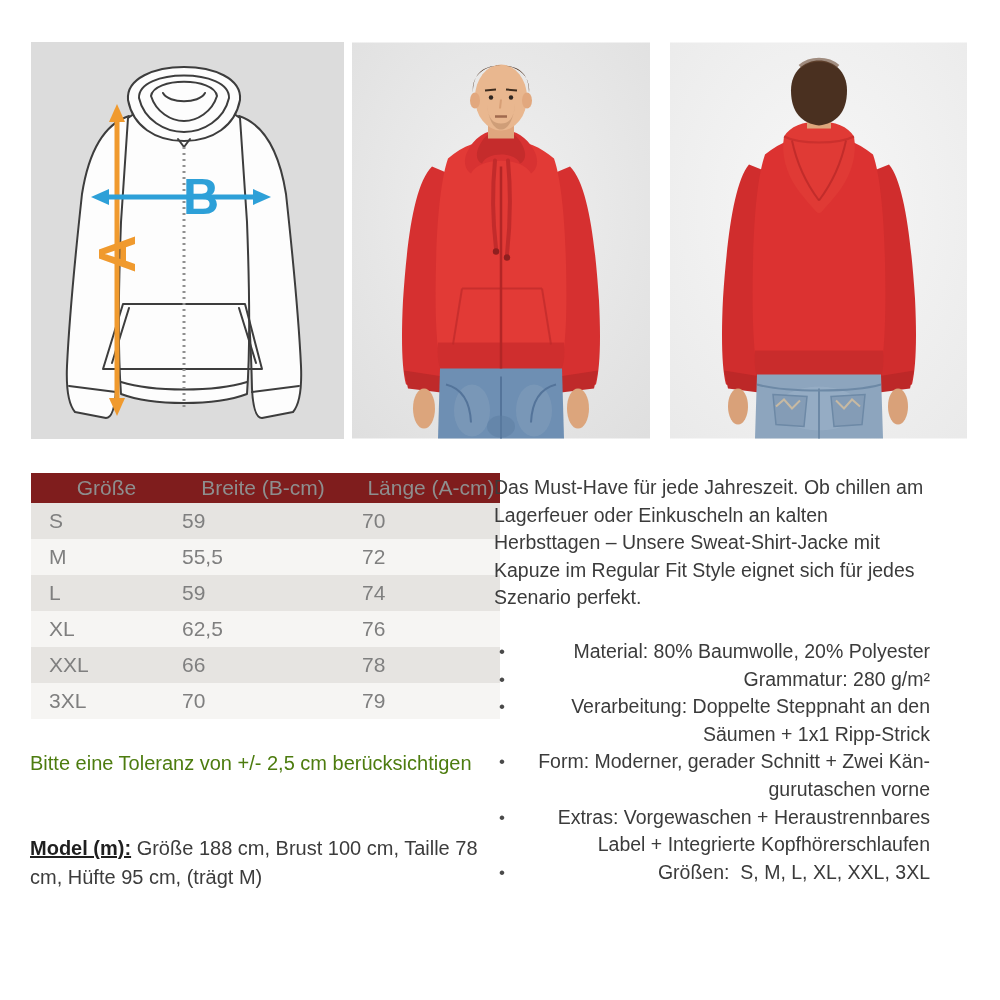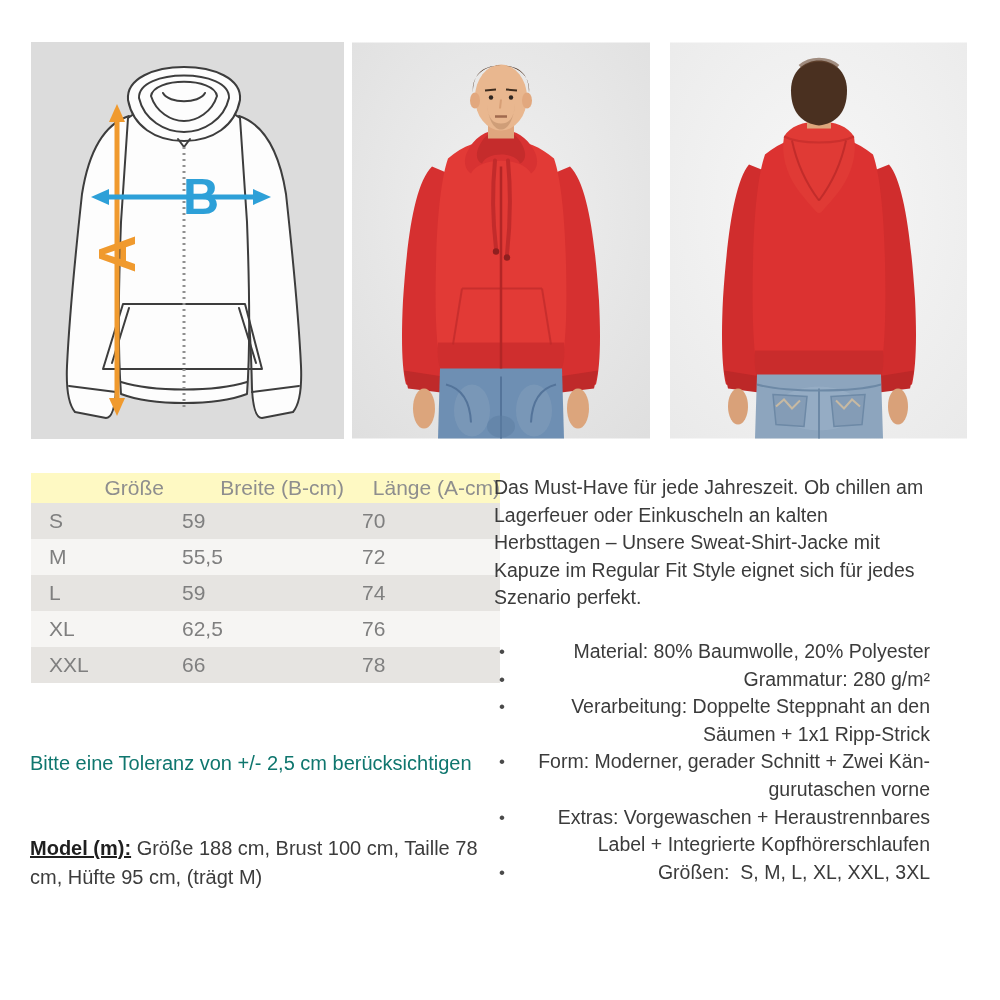--- a/index.html
+++ b/index.html
@@ -6,26 +6,26 @@
   body { width:1000px; height:1000px; background:#ffffff; font-family:"Liberation Sans", sans-serif; }
   .stage { position:relative; width:1000px; height:1000px; background:#ffffff; overflow:hidden; }
 
   .fig { position:absolute; top:42px; }
   .fig svg { display:block; width:100%; height:100%; }
   #fig-diagram { left:31px;  width:313px; height:397px; }
   #fig-front   { left:352px; width:298px; height:397px; }
   #fig-back    { left:670px; width:297px; height:397px; }
 
   table.size-table { position:absolute; left:31px; top:473px; width:469px; border-collapse:collapse; table-layout:fixed; font-size:21px; }
-  table.size-table th { background:#fef9c3; color:#8e8e8e; font-weight:400; text-align:right; padding:0 0 0 18px; height:30px; overflow:hidden; }
+  table.size-table th { background:#7f1d1d; color:#8e8e8e; font-weight:400; text-align:center; padding:0 0 0 18px; height:30px; overflow:hidden; }
   table.size-table td { color:#7f7f7f; text-align:left; padding:0 0 0 18px; height:36px; overflow:hidden; }
   table.size-table tbody tr:nth-child(odd)  { background:#e6e4e1; }
   table.size-table tbody tr:nth-child(even) { background:#f6f5f3; }
 
-  .tolerance { position:absolute; left:30px; top:752px; font-size:20px; color:#0f766e; }
+  .tolerance { position:absolute; left:30px; top:752px; font-size:20px; color:#4d7c0f; }
   .model-info { position:absolute; left:30px; top:834px; width:470px; font-size:20px; line-height:29px; color:#3c3c3c; }
   .model-info b { color:#1f1f1f; font-weight:700;text-decoration:underline; }
 
   .description { position:absolute; left:494px; top:474px; width:436px; color:#3b3b3b; }
   .description p { margin:0 0 26px 0; font-size:19.5px; line-height:27.6px; }
   .description ul { list-style:none; margin:0; padding:0; }
   .description li { position:relative; padding-left:23px; font-size:19.5px; line-height:27.6px; white-space:pre-wrap;text-align:right; }
   .description li::before { content:"•"; position:absolute; left:5px; top:0; color:#4a4a4a; font-size:17px; line-height:27.6px; }
 </style>
 </head>
@@ -220,20 +220,25 @@
       <td>62,5</td>
       <td>76</td>
     </tr>
 
     <tr>
       <td>XXL</td>
       <td>66</td>
       <td>78</td>
     </tr>
 
+    <tr>
+      <td>3XL</td>
+      <td>70</td>
+      <td>79</td>
+    </tr>
   </tbody>
   </table>
 
   <div class="tolerance">Bitte eine Toleranz von +/- 2,5 cm berücksichtigen</div>
   <div class="model-info">
     <b>Model (m):</b>
     <span>Größe 188 cm, Brust 100 cm, Taille 78 cm, Hüfte 95 cm, (trägt M)</span>
   </div>
 
   <div class="description">

